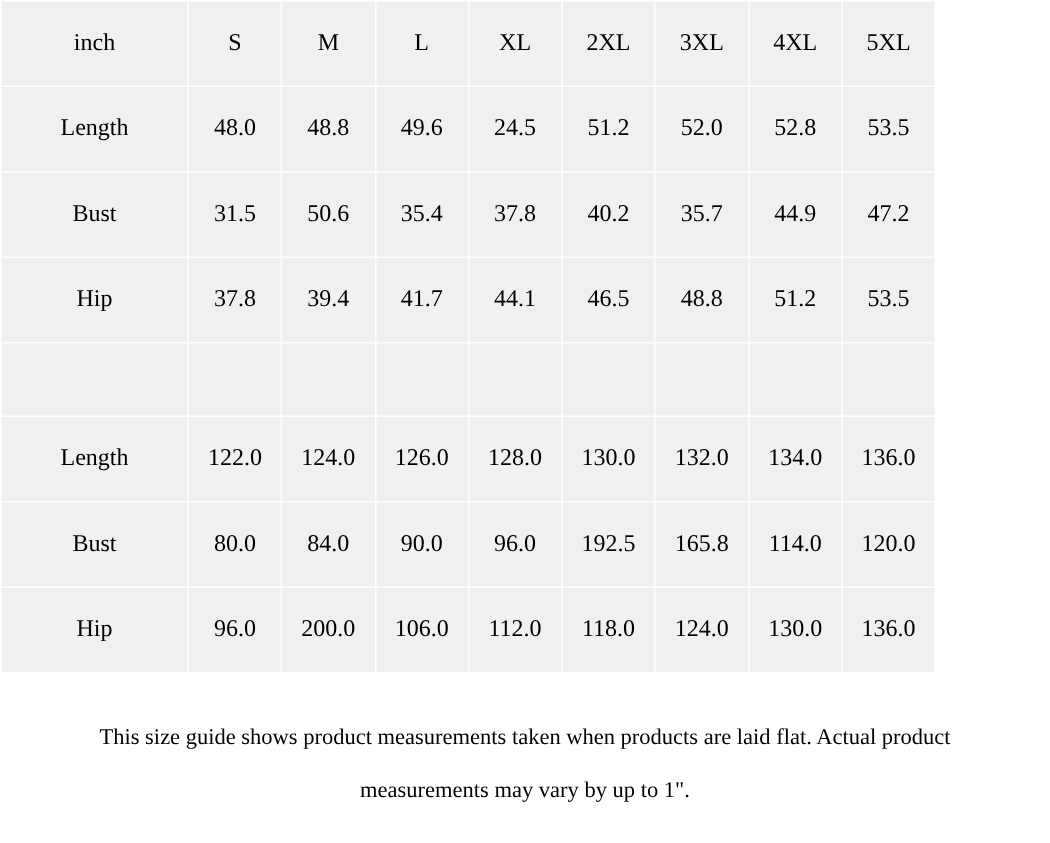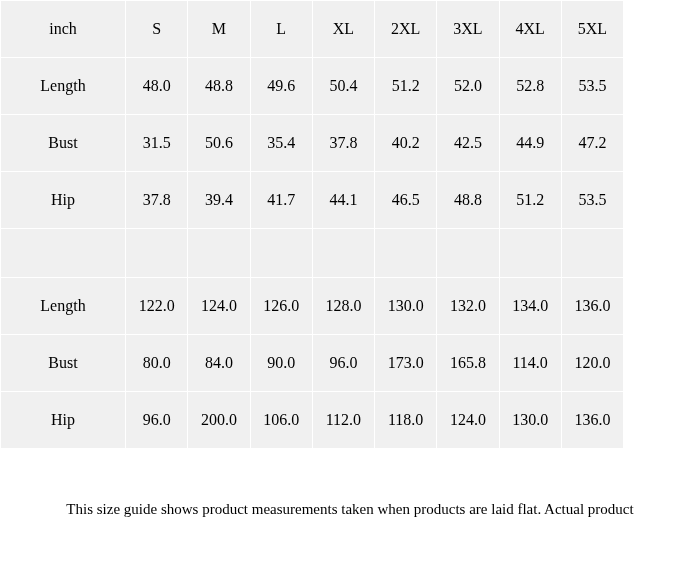--- a/index.html
+++ b/index.html
@@ -85,34 +85,34 @@
         <td>2XL</td>
         <td>3XL</td>
         <td>4XL</td>
         <td>5XL</td>
       </tr>
       <tr>
         <td class="label-col">Length</td>
         <td>48.0</td>
         <td>48.8</td>
         <td>49.6</td>
-        <td>50.4</td>
+        <td>24.5</td>
         <td>51.2</td>
         <td>52.0</td>
         <td>52.8</td>
         <td>53.5</td>
       </tr>
       <tr>
         <td class="label-col">Bust</td>
         <td>31.5</td>
         <td>50.6</td>
         <td>35.4</td>
         <td>37.8</td>
         <td>40.2</td>
-        <td>42.5</td>
+        <td>35.7</td>
         <td>44.9</td>
         <td>47.2</td>
       </tr>
       <tr>
         <td class="label-col">Hip</td>
         <td>37.8</td>
         <td>39.4</td>
         <td>41.7</td>
         <td>44.1</td>
         <td>46.5</td>
@@ -143,36 +143,37 @@
         <td>132.0</td>
         <td>134.0</td>
         <td>136.0</td>
       </tr>
       <tr>
         <td class="label-col">Bust</td>
         <td>80.0</td>
         <td>84.0</td>
         <td>90.0</td>
         <td>96.0</td>
-        <td>173.0</td>
+        <td>192.5</td>
         <td>165.8</td>
         <td>114.0</td>
         <td>120.0</td>
       </tr>
       <tr>
         <td class="label-col">Hip</td>
         <td>96.0</td>
         <td>200.0</td>
         <td>106.0</td>
         <td>112.0</td>
         <td>118.0</td>
         <td>124.0</td>
         <td>130.0</td>
         <td>136.0</td>
       </tr>
     </tbody>
   </table>
 
   <div class="note">
     <span class="line">This size guide shows product measurements taken when products are laid flat. Actual product</span>
+    <span class="line">measurements may vary by up to 1".</span>
   </div>
 
 </div>
 
 </body></html>

